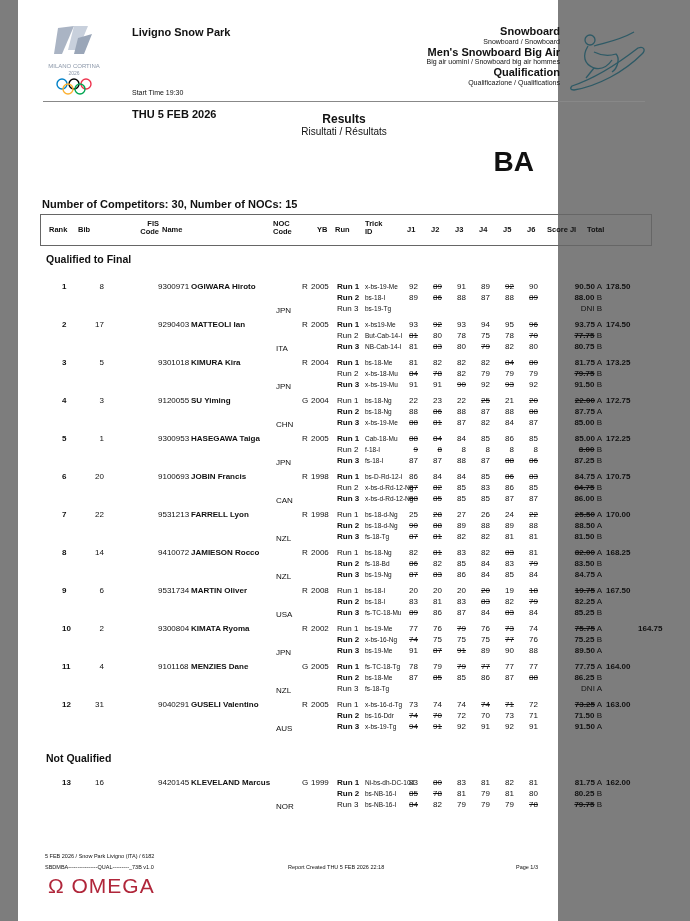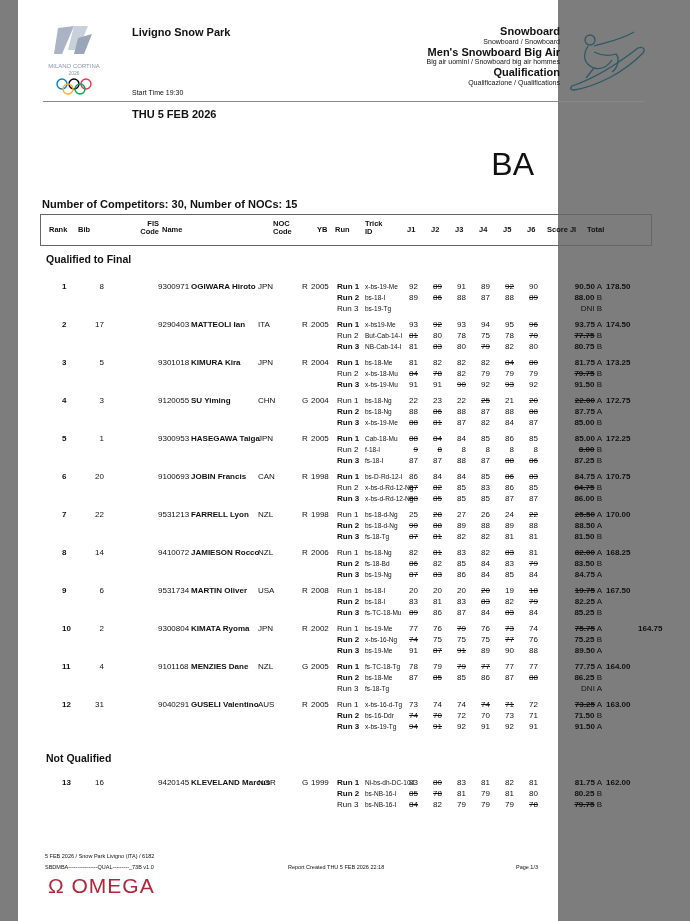--- a/index.html
+++ b/index.html
@@ -11,32 +11,32 @@
   .date{position:absolute;left:114px;top:74px;font-size:11px;font-weight:bold;margin-top:34px;}
   .start{position:absolute;left:114px;top:89px;font-size:7px;}
   .hr{position:absolute;left:25px;right:25px;top:101px;border-top:1px solid #888;}
   .rhead{position:absolute;right:110px;top:25px;text-align:right;line-height:1.15;}
   .rhead .b1{font-size:11px;font-weight:bold;}
   .rhead .s1{font-size:7px;}
   .pict{position:absolute;right:22px;top:28px;width:80px;height:68px;}
   .results{position:absolute;left:0;width:652px;top:112px;text-align:center;}
   .results .t{font-size:12px;font-weight:bold;}
   .results .s{font-size:10px;}
-  .code{position:absolute;right:24px;top:146px;font-size:32px;font-weight:normal;margin-left:44px;}
+  .code{position:absolute;right:24px;top:146px;font-size:28px;font-weight:bold;margin-left:44px;}
   .ncomp{position:absolute;left:24px;top:198px;font-size:11px;font-weight:bold;}
   .colhead{position:absolute;left:22px;top:214px;width:610px;height:30px;border:1px solid #666;}
   .ch{position:absolute;font-size:7.5px;font-weight:bold;line-height:1.1;}
   .section{position:absolute;left:28px;font-size:10.5px;font-weight:bold;}
   .row{position:absolute;left:0;width:652px;height:36px;font-size:8px;}
   .cell{position:absolute;white-space:nowrap;}
   .rk{left:44px;font-weight:bold;}
   .bib{left:66px;width:20px;text-align:right;}
   .fis{left:140px;}
   .nm{left:173px;font-weight:bold;text-align:right;}
-  .noc{left:240px;}
+  .noc{left:258px;margin-top:24px;}
   .gen{left:284px;}
   .yb{left:293px;}
   .run{position:absolute;left:0;width:652px;height:12px;}
   .run .rl{left:319px;}
   .run .tr{left:347px;font-size:6.5px;top:1px;}
   .run .j{width:14px;text-align:right;}
   .run .sc{left:538px;width:46px;text-align:right;}
   .run .tot{left:560px;font-weight:bold;}
   .bold{font-weight:bold;}
   .strike{text-decoration:line-through;}
@@ -84,20 +84,22 @@
         <path d="M20 18 C14 28 16 36 26 40 C34 42 40 38 44 32"></path>
         <path d="M26 24 C34 28 42 28 48 26 C52 30 50 40 44 44"></path>
         <path d="M26 40 L18 50"></path>
         <path d="M6 62 C30 58 56 44 74 26 C78 22 76 18 70 20 C52 34 28 50 4 58 C2 60 2 62 6 62 Z"></path>
       </g>
     </svg>
     <div class="hr"></div>
   </div>
 
   <div class="results">
+    <div class="t">Results</div>
+    <div class="s">Risultati / Résultats</div>
   </div>
   <div class="code">BA</div>
 
   <div class="ncomp">Number of Competitors: 30, Number of NOCs: 15</div>
 
   <div class="colhead">
     <div class="ch" style="left:8px;top:11px">Rank</div>
     <div class="ch" style="left:37px;top:11px">Bib</div>
     <div class="ch" style="left:96px;top:5px;text-align:right;width:22px"><span>FIS</span><br><span>Code</span></div>
     <div class="ch" style="left:121px;top:11px">Name</div>

